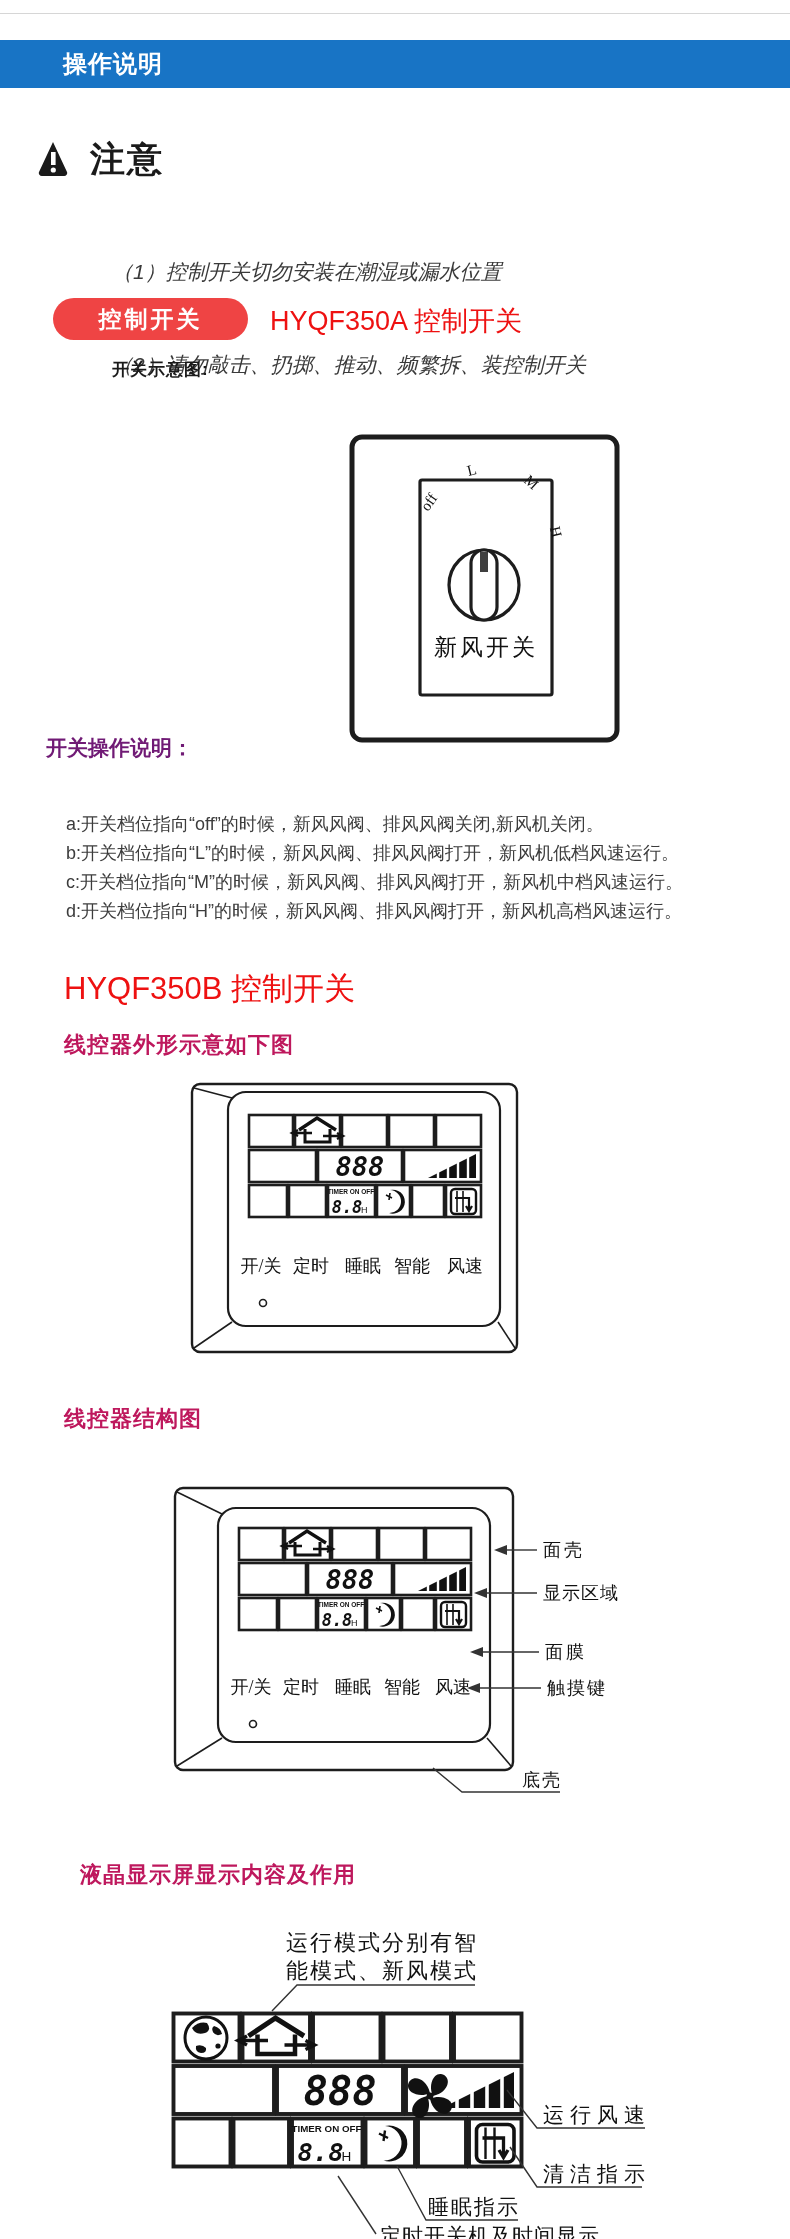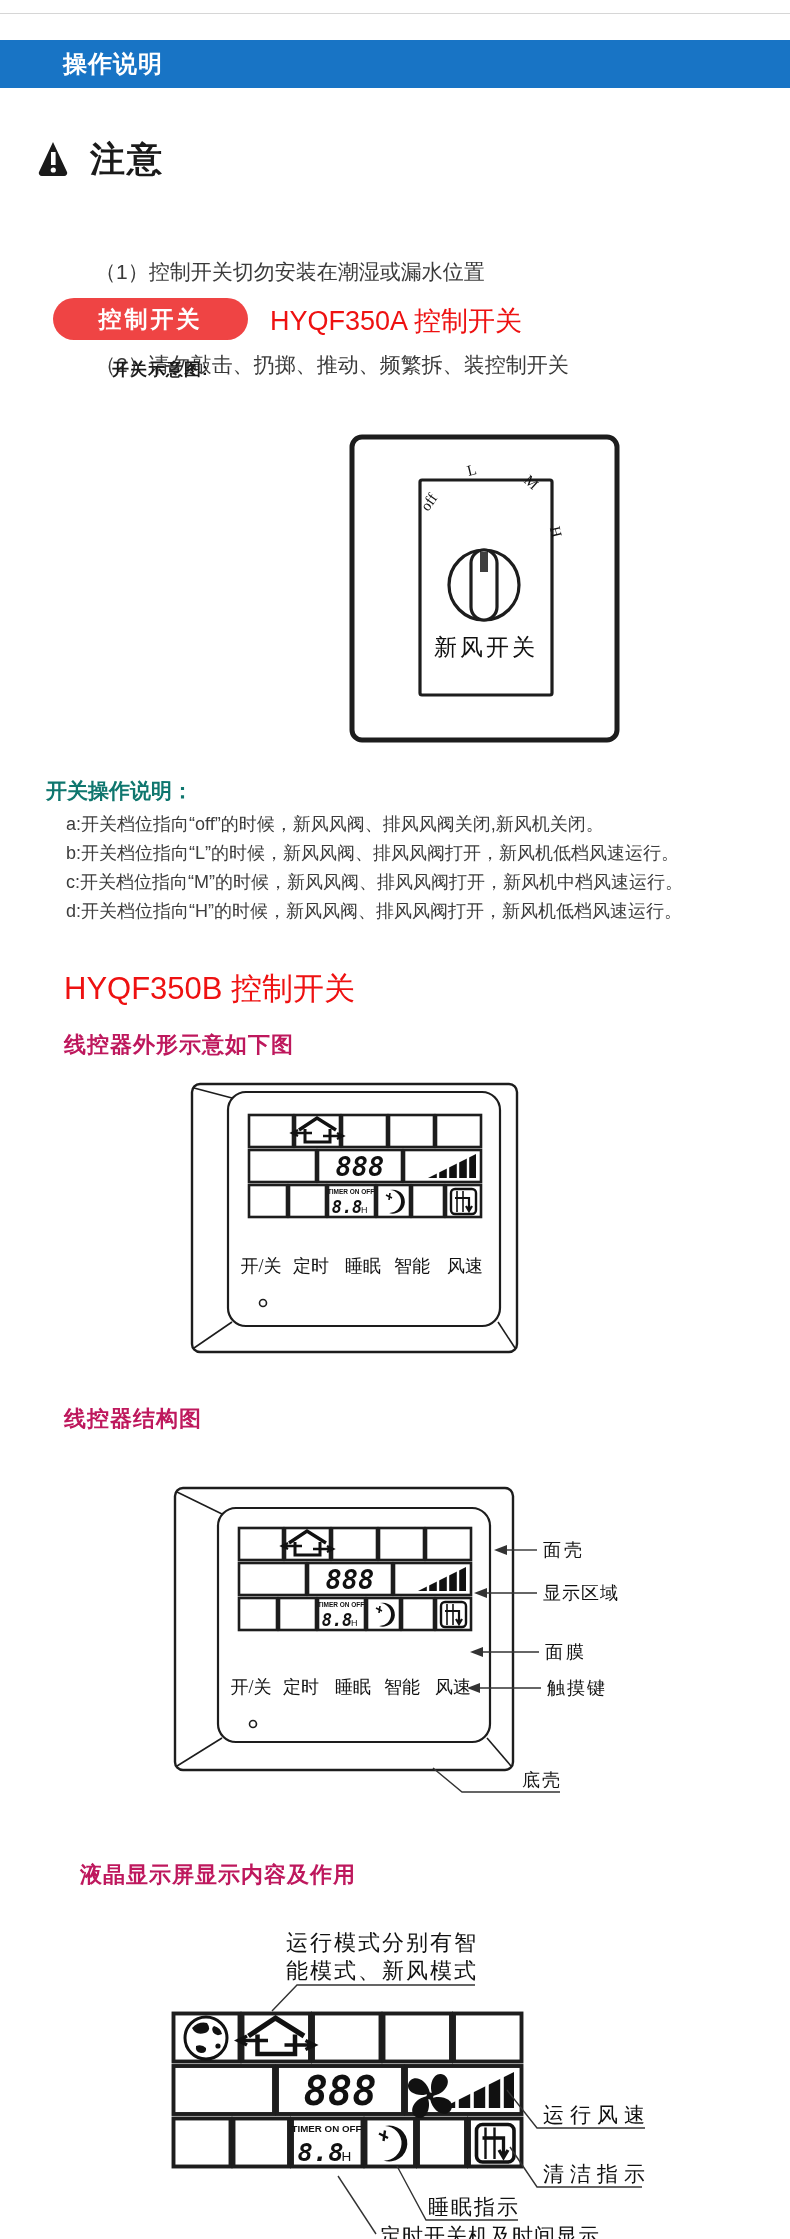--- a/index.html
+++ b/index.html
@@ -4,26 +4,26 @@
 <style>
   html,body{margin:0;padding:0;background:#fff;}
   #page{position:relative;width:790px;height:2239px;background:#fff;overflow:hidden;
         font-family:"Liberation Sans",sans-serif;color:#2b2b2b;}
   .abs{position:absolute;}
   #top-divider{left:0;top:13px;width:790px;height:1px;background:#d6d6d6;}
   #header-bar{left:0;top:40px;width:790px;height:48px;background:#1874c5;}
   #header-title{left:63px;top:40px;height:48px;line-height:48px;color:#fff;font-size:24px;font-weight:bold;letter-spacing:1px;}
   #notice-icon{left:38px;top:140px;}
   #notice-title{left:70px;top:136px;font-size:35px;font-weight:bold;color:#1a1a1a;letter-spacing:2px;margin-left:20px;}
-  #notice-items{left:95px;top:194px;font-size:21px;color:#3a3a3a;line-height:31px;white-space:pre;}
+  #notice-items{left:112px;top:194px;font-size:21px;color:#3a3a3a;line-height:31px;white-space:pre;font-style:italic;}
   #pill{left:53px;top:298px;width:195px;height:42px;background:#ef4444;border-radius:21px;
         color:#fff;font-size:23px;font-weight:bold;text-align:center;line-height:42px;letter-spacing:3px;}
   #model-a-title{left:270px;top:303px;font-size:27px;color:#ee1111;}
   #caption-schematic{left:112px;top:358px;font-size:17px;font-weight:bold;color:#1a1a1a;letter-spacing:1px;}
-  #ops-title{left:46px;top:777px;font-size:21px;font-weight:bold;color:#0f766e;}
+  #ops-title{left:46px;top:734px;font-size:21px;font-weight:bold;color:#701a75;}
   #ops-list{left:66px;top:810px;font-size:18px;color:#3c3c3c;line-height:29px;}
   #model-b-title{left:64px;top:968px;font-size:31px;color:#ee1111;}
   .section-caption{font-size:22px;font-weight:bold;color:#be185d;letter-spacing:1px;}
   #caption-outline{left:64px;top:1030px;}
   #caption-structure{left:64px;top:1404px;}
   #caption-lcd{left:80px;top:1860px;}
   svg{display:block;}
   svg text{fill:#111;}
   .seg{font-family:"DejaVu Sans Mono",monospace;font-weight:bold;font-style:italic;}
   .serif{font-family:"Liberation Serif","DejaVu Serif",serif;}
@@ -69,21 +69,21 @@
     <text class="serif" font-size="15" text-anchor="middle" x="188" y="61" transform="rotate(42,188,61)">M</text>
     <text class="serif" font-size="15" text-anchor="middle" x="211" y="108" transform="rotate(76,211,108)">H</text>
     <text class="serif" font-size="23" letter-spacing="3" text-anchor="middle" x="146" y="230">新风开关</text>
   </svg>
 
   <div class="abs" id="ops-title">开关操作说明：</div>
   <div class="abs" id="ops-list">
     <div>a:开关档位指向“off”的时候，新风风阀、排风风阀关闭,新风机关闭。</div>
     <div>b:开关档位指向“L”的时候，新风风阀、排风风阀打开，新风机低档风速运行。</div>
     <div>c:开关档位指向“M”的时候，新风风阀、排风风阀打开，新风机中档风速运行。</div>
-    <div>d:开关档位指向“H”的时候，新风风阀、排风风阀打开，新风机低档风速运行。</div>
+    <div>d:开关档位指向“H”的时候，新风风阀、排风风阀打开，新风机高档风速运行。</div>
   </div>
 
   <div class="abs" id="model-b-title">HYQF350B 控制开关</div>
   <div class="abs section-caption" id="caption-outline">线控器外形示意如下图</div>
 
   <svg class="abs" style="left:180px;top:1078px" width="350" height="292" viewBox="0 0 350 292">
     <defs>
       <g id="lcd-core">
 
         <rect x="1" y="1" width="44" height="32" class="shape" stroke-width="2.6"></rect>

